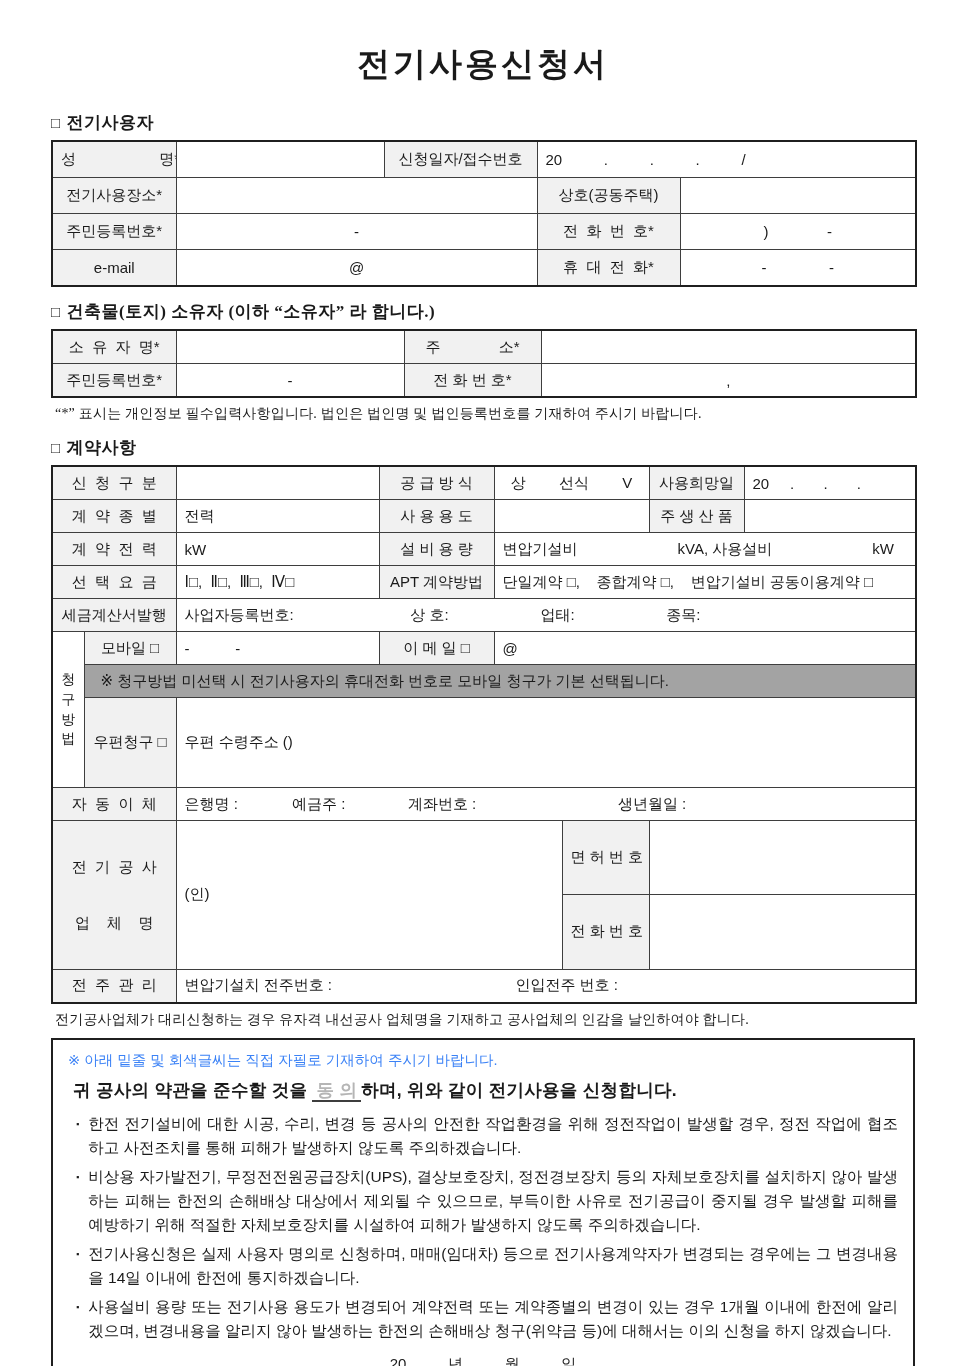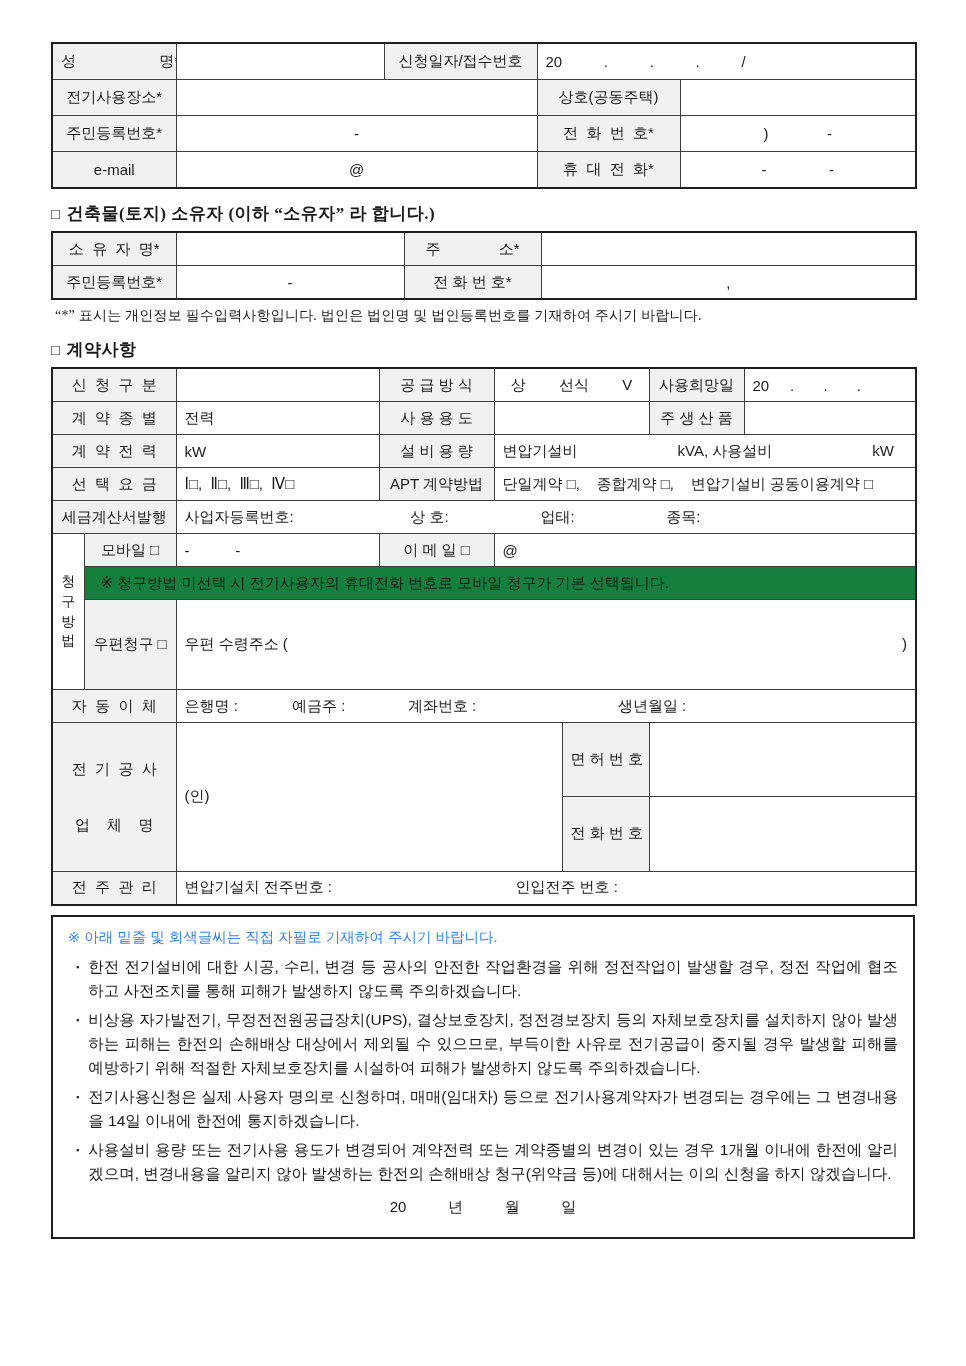--- a/index.html
+++ b/index.html
@@ -7,40 +7,44 @@
   .page{padding:42px 51px 0 51px;box-sizing:border-box;}
   .title{text-align:center;font-size:33px;font-weight:bold;letter-spacing:3px;margin:0 0 24px 0;}
   .sec{font-family:"Liberation Serif","DejaVu Serif",serif;font-weight:bold;font-size:17px;margin:13px 0 6px 0;letter-spacing:.5px;}
   .sec .marker{font-size:15px;margin-right:6px;}
   table{border-collapse:collapse;table-layout:fixed;width:100%;border:2px solid #1f1f1f;}
   td{border:1px solid #3e3e3e;font-size:15px;padding:1px 8px;height:33px;white-space:pre;overflow:hidden;vertical-align:middle;text-align:left;}
   .t2 td,.t3 td{height:30px;}
   .lbl{background:#f1f1f1;text-align:center;}
   .c{text-align:center}
   .r{}
-  .grayrow{background:#15803d;padding-left:16px;}
+  .grayrow{background:#a3a3a3;padding-left:16px;}
   .vert{word-break:break-all;white-space:normal;line-height:1.42;text-align:center;padding:6px 7px;font-size:14px;}
   .fnote{font-family:"Liberation Serif","DejaVu Serif",serif;font-size:14px;margin:7px 0 0 4px;letter-spacing:.2px;}
   .decl{border:2px solid #1f1f1f;margin-top:9px;padding:9px 13px 12px 13px;}
   .blue{color:#3b82f6;font-size:14.5px;margin:2px 0 8px 2px;}
   .stmt{font-size:17.5px;font-weight:bold;margin:0 0 10px 7px;letter-spacing:.3px;}
   .gray-u{color:#b5b5b5;border-bottom:2px solid #3e3e3e;padding:0 4px;}
   .bullets{margin:0 2px 4px 10px;}
   .bullet{display:flex;gap:9px;font-size:15.5px;line-height:1.55;text-align:justify;margin-bottom:5px;}
   .bullet .bchar{font-size:9px;line-height:24px;flex:0 0 auto;}
   .dateline{text-align:center;font-size:15px;margin:12px 0 8px 0;white-space:pre;}
-  .flexbt{display:flex;justify-content:space-between;white-space:pre;gap:44px;}
+  .flexbt{display:flex;white-space:pre;}
   .two-line div{line-height:1.45;text-align:center;white-space:pre;}
 </style>
 </head>
 <body>
 
 <div class="page">
 
-
+  <div class="title">전기사용신청서</div>
+
+  <div class="sec">
+    <span class="marker">□</span><span>전기사용자</span>
+  </div>
   <table class="t1">
     <colgroup>
         <col style="width:124px">
         <col style="width:208px">
         <col style="width:153px">
         <col style="width:143px">
         <col style="width:236px">
       </colgroup>
     <tbody>
         <tr>
@@ -179,23 +183,27 @@
     <tr>
       <td class="lbl">전 화 번 호</td>
       <td colspan="2"></td>
     </tr>
     <tr>
       <td colspan="2" class="lbl">전  주  관  리</td>
       <td colspan="6">변압기설치 전주번호 :                                            인입전주 번호 :</td>
     </tr>
   </tbody>
     </table>
+  <div class="fnote">전기공사업체가 대리신청하는 경우 유자격 내선공사 업체명을 기재하고 공사업체의 인감을 날인하여야 합니다.</div>
 
   <div class="decl">
     <div class="blue">※ 아래 밑줄 및 회색글씨는 직접 자필로 기재하여 주시기 바랍니다.</div>
+    <div class="stmt">
+      <span>귀 공사의 약관을 준수할 것을 </span><span class="gray-u">동 의</span><span>하며, 위와 같이 전기사용을 신청합니다.</span>
+    </div>
     <div class="bullets">
       <div class="bullet">
         <span class="bchar">▪</span>
         <span>한전 전기설비에 대한 시공, 수리, 변경 등 공사의 안전한 작업환경을 위해 정전작업이 발생할 경우, 정전 작업에 협조하고 사전조치를 통해  피해가 발생하지 않도록 주의하겠습니다.</span>
       </div>
       <div class="bullet">
         <span class="bchar">▪</span>
         <span>비상용 자가발전기, 무정전전원공급장치(UPS), 결상보호장치, 정전경보장치 등의 자체보호장치를 설치하지 않아 발생하는 피해는 한전의 손해배상 대상에서 제외될 수 있으므로, 부득이한 사유로 전기공급이 중지될 경우 발생할 피해를 예방하기 위해 적절한 자체보호장치를 시설하여 피해가 발생하지 않도록 주의하겠습니다.</span>
       </div>
       <div class="bullet">

